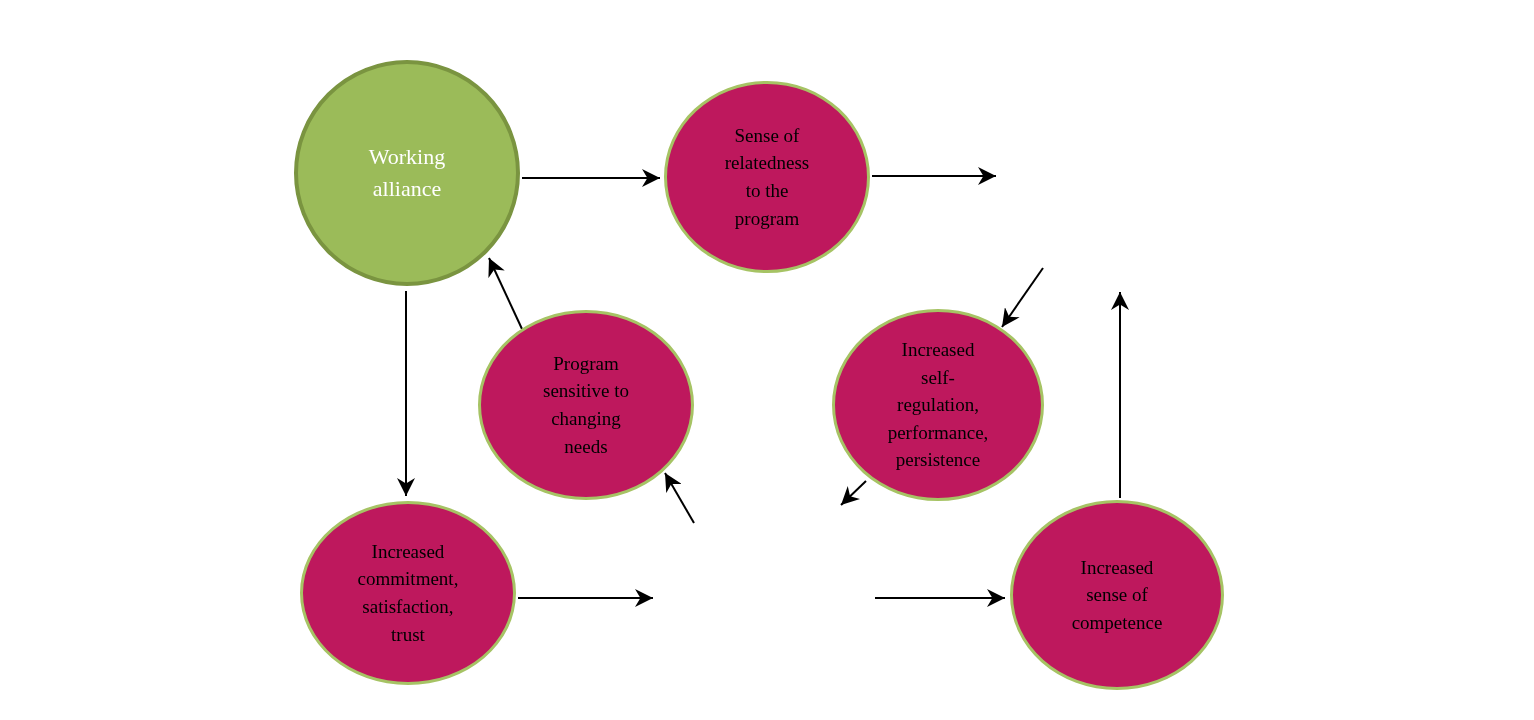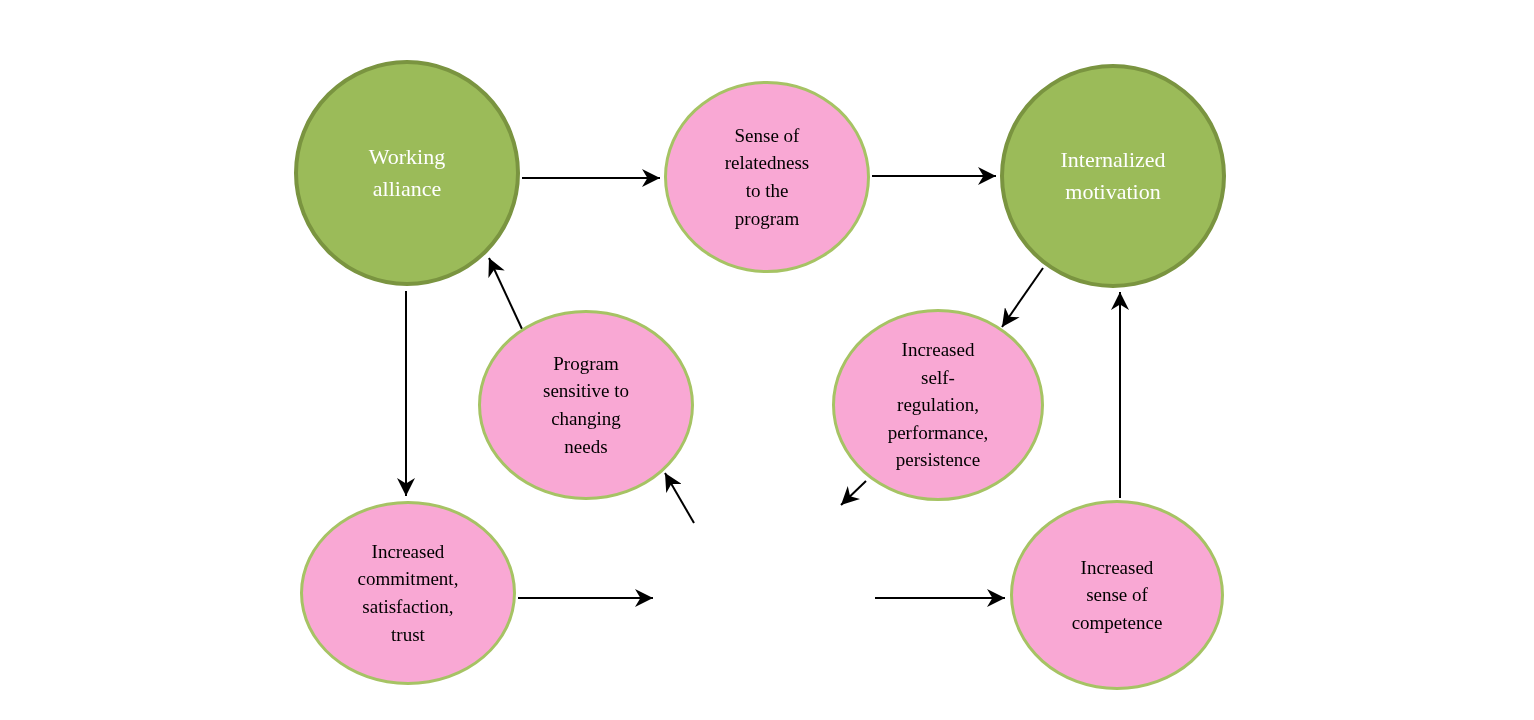--- a/index.html
+++ b/index.html
@@ -32,21 +32,21 @@
     line-height: 1.45;
     display: block;
   }
   .node.filled {
     background: var(--green-fill, #9bbb59);
     border: 4px solid var(--green-dark, #7a9440);
     color: var(--text-on-green, #ffffff);
     font-size: 22px;
   }
   .node.outline {
-    background: #f9a8d4;
+    background: #be185d;
     border: 3px solid var(--green-light, #a6c364);
     color: var(--text-on-white, #000000);
     font-size: 19px;
   }
 </style>
 </head>
 <body>
 
 <div class="stage">
 
@@ -75,24 +75,20 @@
 alliance</span>
   </div>
 
   <div class="node outline" style="left: 664px; top: 81px; width: 206px; height: 192px;">
     <span class="label">Sense of
 relatedness
 to the
 program</span>
   </div>
 
-  <div class="node filled" style="left: 1000px; top: 64px; width: 226px; height: 224px;">
-    <span class="label">Internalized
-motivation</span>
-  </div>
 
   <div class="node outline" style="left: 478px; top: 310px; width: 216px; height: 190px;">
     <span class="label">Program
 sensitive to
 changing
 needs</span>
   </div>
 
   <div class="node outline" style="left: 832px; top: 309px; width: 212px; height: 192px;">
     <span class="label">Increased

